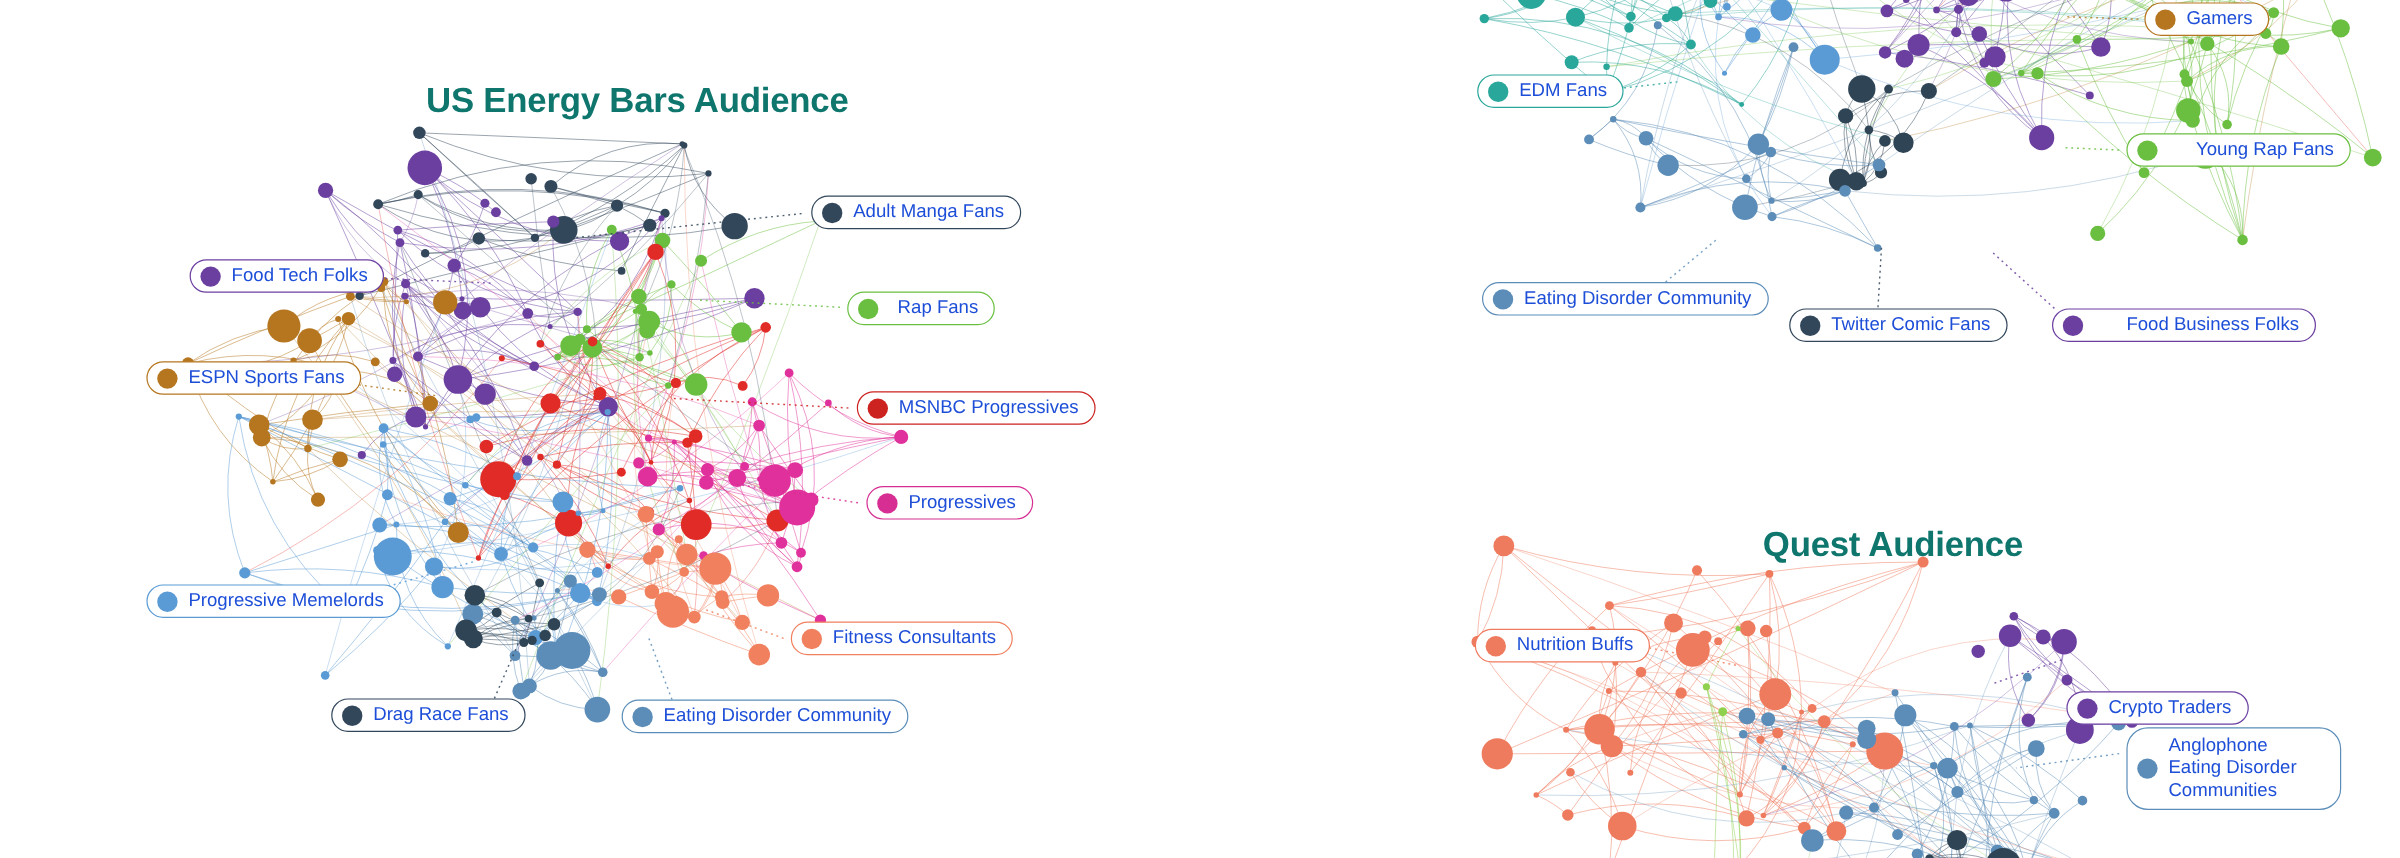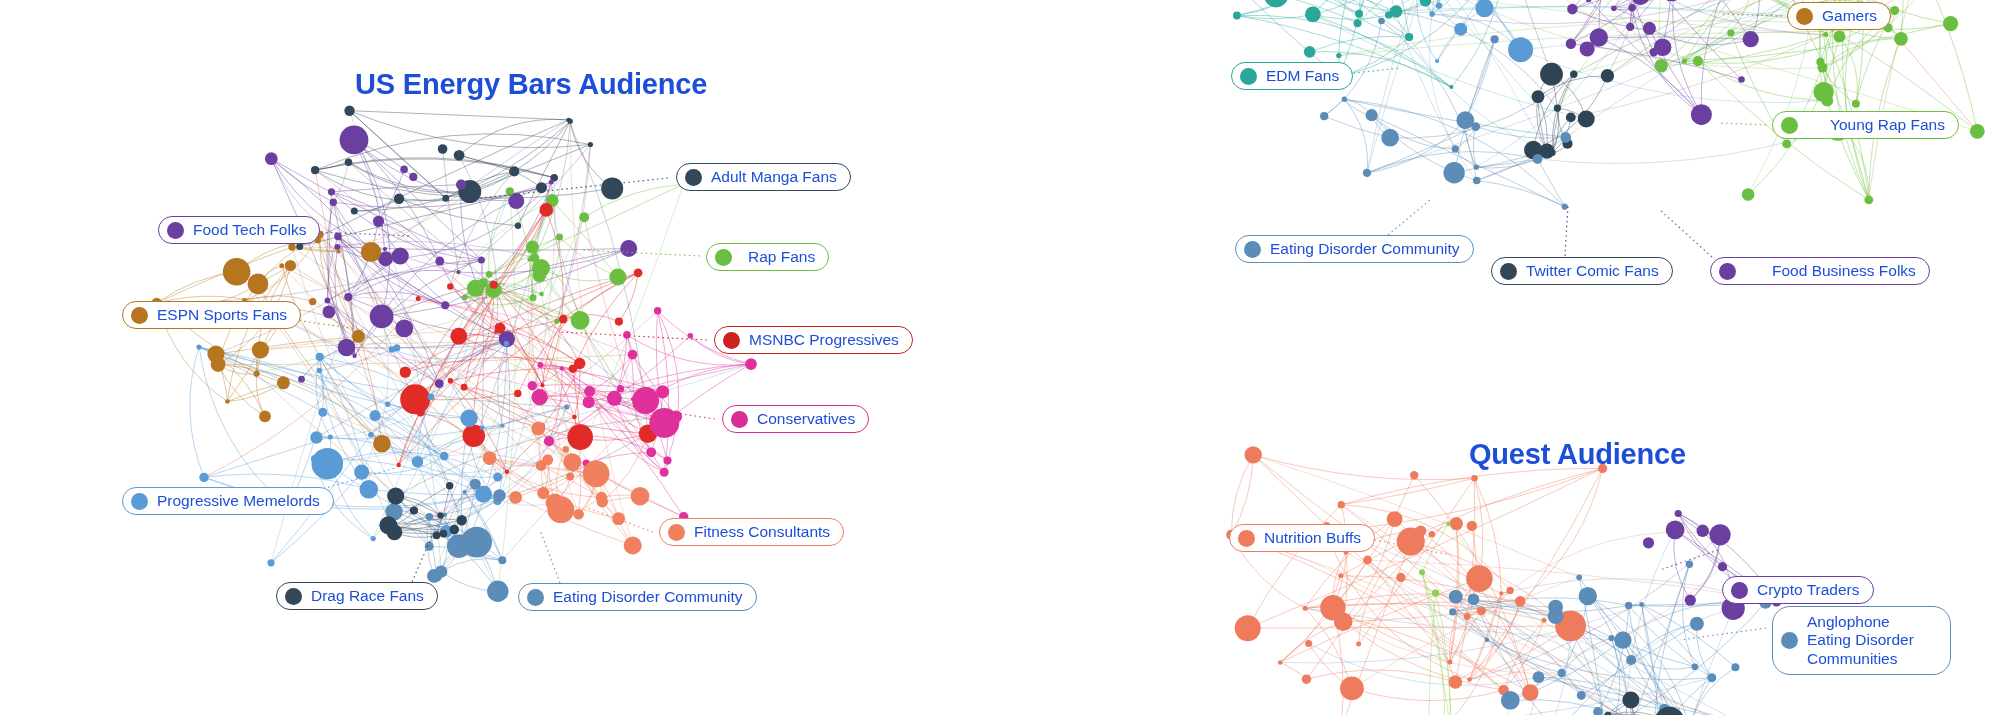--- a/index.html
+++ b/index.html
@@ -6,21 +6,21 @@
   body{width:2000px;height:715px;overflow:hidden;font-family:"Liberation Sans",sans-serif;-webkit-font-smoothing:antialiased;}
   #stage{position:relative;width:2000px;height:715px;background:#fff;}
 
   .panel{position:absolute;}
 
   .chart-title{
     position:absolute;
     font-family:"Liberation Sans",sans-serif;
     font-size:29px;
     font-weight:700;
-    color:#1d4ed8;
+    color:#0f766e;
     letter-spacing:-0.2px;
     white-space:nowrap;
   }
 
   svg.net{position:absolute;left:0;top:0;overflow:visible;}
 
   .lbl{
     position:absolute;
     display:flex;
     align-items:center;
@@ -1642,21 +1642,21 @@
       <div class="lbl" style="left: 122px; top: 301px; border-color: rgb(181, 118, 31);">
         <span class="dot" style="background: rgb(181, 118, 31);"></span>
         <span class="txt">ESPN Sports Fans</span>
       </div>
       <div class="lbl" style="left: 714px; top: 326px; border-color: rgb(204, 34, 32);">
         <span class="dot" style="background: rgb(204, 34, 32);"></span>
         <span class="txt">MSNBC Progressives</span>
       </div>
       <div class="lbl" style="left: 722px; top: 405px; border-color: rgb(214, 46, 147);">
         <span class="dot" style="background: rgb(214, 46, 147);"></span>
-        <span class="txt">Conservatives</span>
+        <span class="txt">Progressives</span>
       </div>
       <div class="lbl" style="left: 122px; top: 487px; border-color: rgb(91, 155, 213);">
         <span class="dot" style="background: rgb(91, 155, 213);"></span>
         <span class="txt">Progressive Memelords</span>
       </div>
       <div class="lbl" style="left: 659px; top: 518px; border-color: rgb(240, 128, 94);">
         <span class="dot" style="background: rgb(240, 128, 94);"></span>
         <span class="txt">Fitness Consultants</span>
       </div>
       <div class="lbl" style="left: 518px; top: 583px; border-color: rgb(91, 141, 184);">

